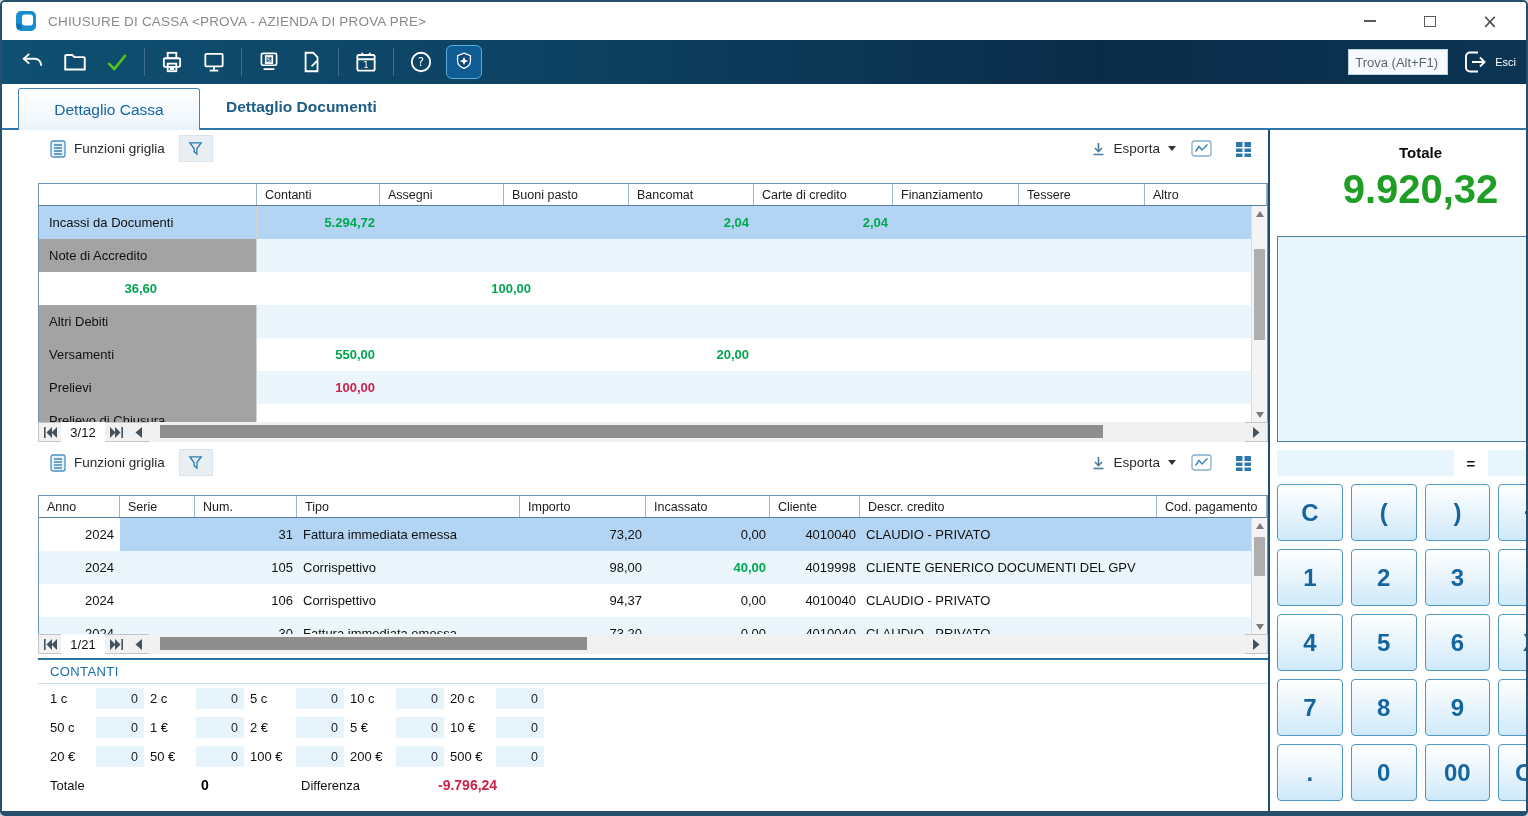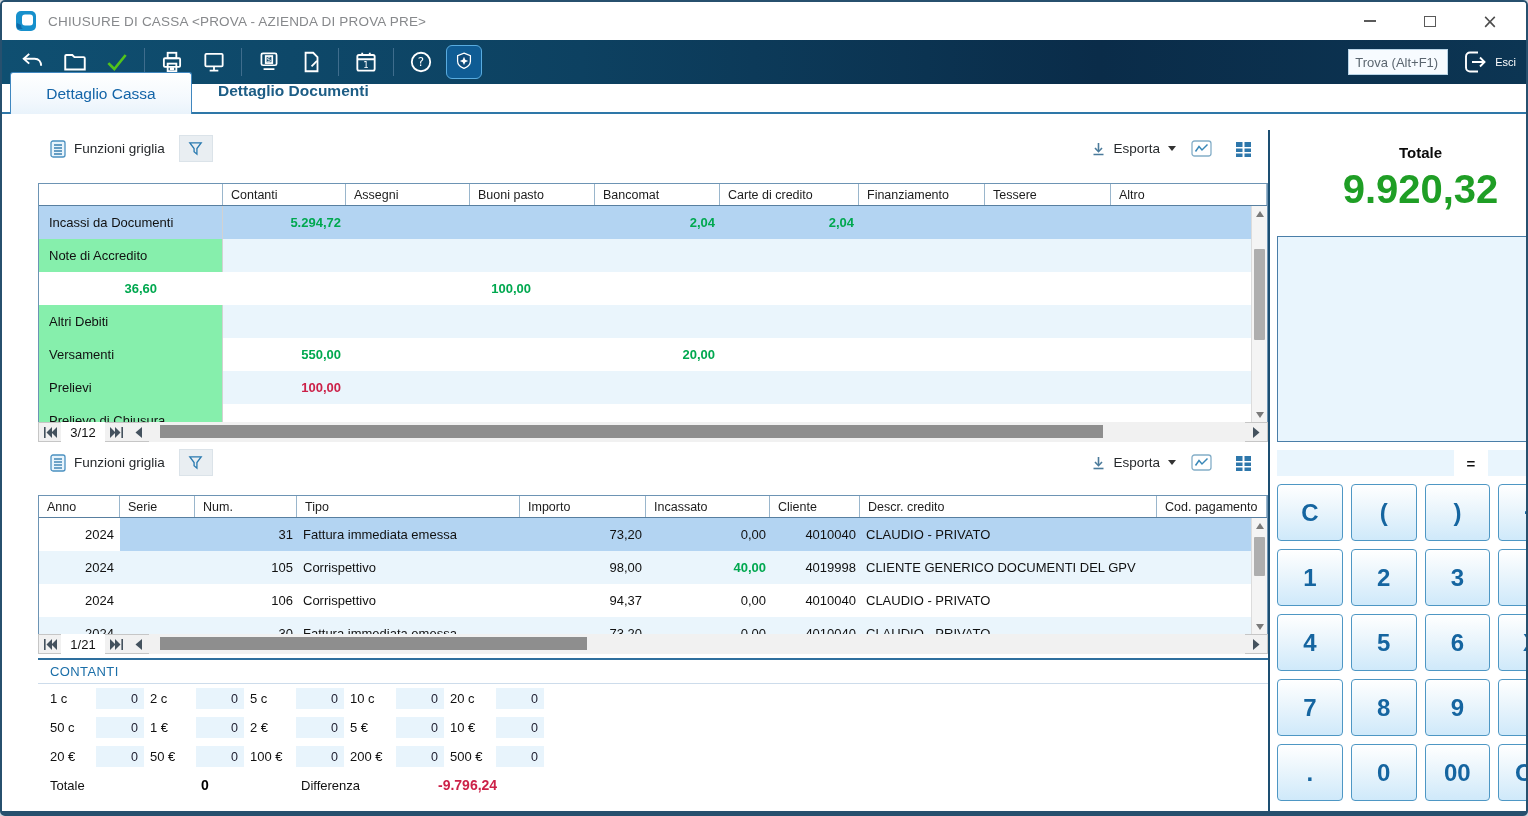--- a/index.html
+++ b/index.html
@@ -28,22 +28,22 @@
   .tsep { width:1px; height:28px; background:#3f6d8d; margin:0 6px; }
   .tbtn.assistant { width:36px; height:34px; background:#0f5c94; border:1.5px solid #59acе0;
     border:1.5px solid #59ace0; border-radius:6px; margin-left:4px; }
   .tb-spacer { flex:1; }
   .find { width:100px; height:26px; border:1px solid #b9d4e6; background:#f7fbff; color:#5b6670;
     font-size:13px; padding:0 6px; margin-right:14px; font-family:inherit; }
   .exit { display:flex; align-items:center; gap:7px; background:transparent; border:none;
     color:#fff; font-size:11px; cursor:pointer; font-family:inherit; }
 
   
-  .tabbar { position:absolute; top:82px; left:0; right:0; height:30px; background:#fff;
-    border-bottom:2px solid #2e77a8; display:flex; align-items:flex-end; padding-left:8px; }
+  .tabbar { position:absolute; top:82px; left:0; right:0; height:46px; background:#fff;
+    border-bottom:2px solid #2e77a8; display:flex; align-items:flex-end; padding-left:16px; }
   .tab { height:42px; display:flex; align-items:center; justify-content:center;
     font-size:15.5px; cursor:pointer; }
   .tab.active { width:182px; border:1px solid #4087bf; border-bottom:none; border-radius:3px 3px 0 0;
     background:linear-gradient(180deg,#ffffff 0%,#f2f8fd 70%,#e9f3fb 100%);
     color:#1465a8; margin-bottom:-2px; position:relative; z-index:2; }
   .tab.plain { color:#1d5d85; padding:0 26px;font-weight:bold; }
 
   
   .main { position:absolute; top:128px; left:0; right:0; bottom:0; display:flex; background:#fff;padding-left:36px; }
   .content { width:1230px; position:relative; }
@@ -70,31 +70,31 @@
   .grid.g2 { margin-top:17px; }
   .ghead { display:flex; height:22px; border-bottom:1px solid #587fa0; }
   .hcell { font-size:12.5px; color:#1c1c1c; display:flex; align-items:center; padding-left:8px;
     border-right:1px solid #9ab6cc; background:#fff; overflow:hidden; white-space:nowrap; }
   .gbody { overflow:hidden; position:relative; }
   .g1 .gbody { height:216px; width:1214px; }
   .g2 .gbody { height:116px; width:1214px; }
   .row { display:flex; height:33px; align-items:center; }
   .cell { font-size:13px; color:#111; overflow:hidden; white-space:nowrap; height:33px;
     display:flex; align-items:center; }
-  .lbl { padding-left:10px; background:#86efac; border-right:1px solid #d2d2d2; }
+  .lbl { padding-left:10px; background:#a3a3a3; border-right:1px solid #d2d2d2; }
   .num { justify-content:flex-end; padding-right:5px; }
   .pos { color:#00a84f; font-weight:bold; }
   .negv { color:#cc2148; font-weight:bold; }
   .r-alt .cell:not(.lbl) { background:#eaf5fc; }
   .r-sel .cell { background:#b3d4f2 !important; }
   .g2 .r-sel .d0 { background:#fff !important; }
   .g2 .r-alt .cell { background:#eaf5fc; }
 
   
-  .c0{width:184px;} .c1{width:123px;} .c2{width:124px;} .c3{width:125px;} .c4{width:125px;}
+  .c0{width:218px;} .c1{width:123px;} .c2{width:124px;} .c3{width:125px;} .c4{width:125px;}
   .c5{width:139px;} .c6{width:126px;} .c7{width:126px;} .c8{flex:1;}
   
   .d0{width:81px;} .d1{width:75px;} .d2{width:102px;} .d3{width:223px;} .d4{width:126px;}
   .d5{width:124px;} .d6{width:90px;} .d7{width:297px;} .d8{flex:1;}
   .g2 .d0.cell{ justify-content:flex-end; padding-right:6px; }
   .g2 .d2.cell,.g2 .d4.cell,.g2 .d5.cell,.g2 .d6.cell{ justify-content:flex-end; padding-right:4px; }
   .g2 .d3.cell,.g2 .d7.cell{ padding-left:6px; }
   .gpos { color:#00a84f; font-weight:bold; }
 
   

